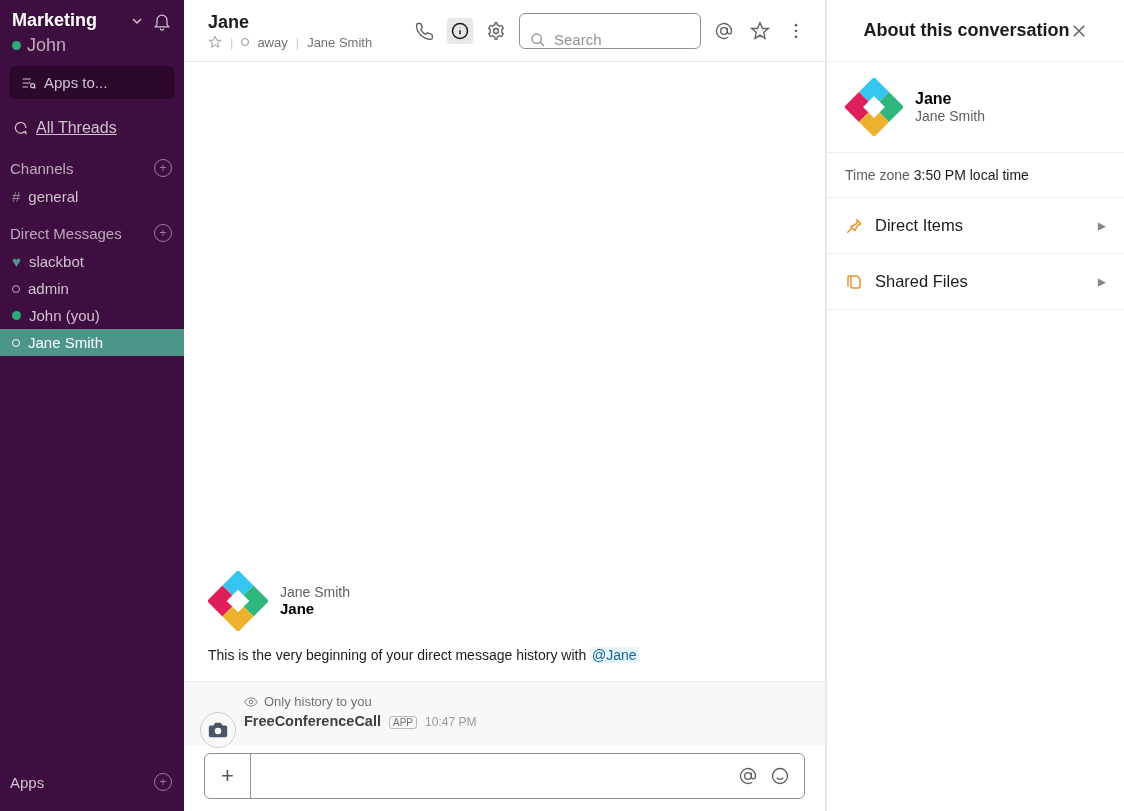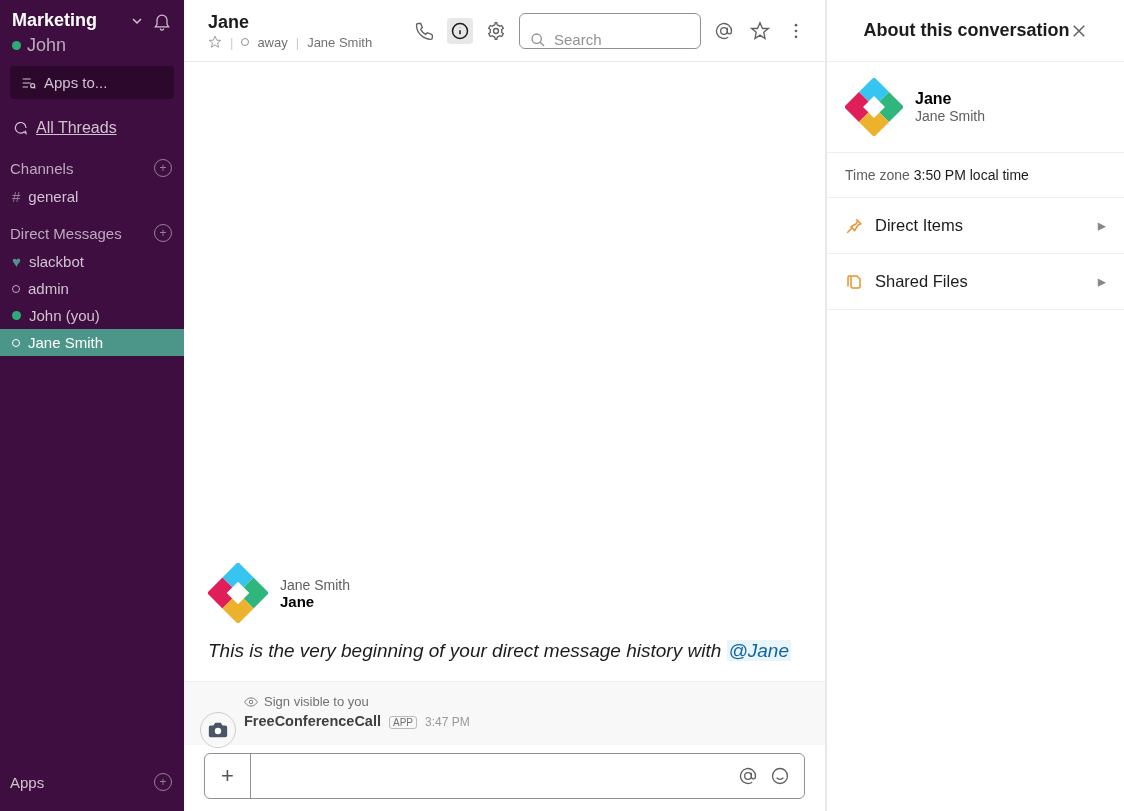--- a/index.html
+++ b/index.html
@@ -28,21 +28,21 @@
 .tb-sub { display: flex; align-items: center; gap: 8px; color: #717171; font-size: 13px; margin-top:2px;}
 .vdiv { color:#ccc; }
 .tb-right { margin-left:auto; display:flex; align-items:center; gap:10px; color:#616061; }
 .icon-btn { width: 26px; height: 26px; display:flex; align-items:center; justify-content:center; border-radius:4px; }
 .icon-btn.active { background:#E8E8E8; }
 .search { border:1px solid #919191; border-radius:6px; width:182px; height:36px; display:flex; align-items:flex-end; gap:8px; padding:0 10px; color:#919191; font-size:15px;}
 .content { flex:1; display:flex; flex-direction:column; padding: 0 0 0 0; overflow:hidden;}
 .history { margin-top:auto; padding: 0 24px 16px 24px; }
 .profile-row { display:flex; align-items:center; gap:12px; margin-bottom:14px;}
 .avatar-lg { width:60px; height:60px; border-radius:4px; }
-.beginning { font-size:19px; color:#1D1C1D; line-height:1.45;font-style:italic; }
+.beginning { font-size:14px; color:#1D1C1D; line-height:1.45; }
 .mention { color:#1264A3; background:#E8F5FA; padding:0 2px;}
 .app-msg { background:#F8F8F8; border-top:1px solid #eee; padding:12px 20px 16px 60px; font-size:14.5px; position:relative;}
 .eye-row { color:#717171; font-size:13px; display:flex; align-items:center; gap:6px; margin-bottom:4px;}
 .app-avatar{ position:absolute; left:16px; top:30px; width:36px; height:36px; border-radius:50%; border:1px solid #ccc; display:flex; align-items:center; justify-content:center;}
 .app-name { font-weight:700; color:#404040;}
 .app-badge{ border:1px solid #bbb; border-radius:3px; font-size:10px; padding:0 3px; color:#717171; margin:0 4px;}
 .app-time{ color:#999; font-size:12px;}
 .link { color:#1264A3; }
 .composer { margin: 8px 20px 12px 20px; border:1.5px solid #919191; border-radius:6px; height:46px; display:flex; align-items:center; }
 .composer-plus { width:46px; height:100%; border-right:1.5px solid #919191; display:flex; align-items:center; justify-content:center; font-size:22px; color:#555;}
@@ -211,32 +211,32 @@
         <span class="mention">@Jane</span>
       </div>
     </div>
 
     <div class="app-msg">
       <div class="eye-row">
         <svg width="14" height="14" viewBox="0 0 24 24" fill="none" stroke="#717171" stroke-width="1.6">
             <path d="M1 12s4-7 11-7 11 7 11 7-4 7-11 7S1 12 1 12z"></path>
             <circle cx="12" cy="12" r="3"></circle>
           </svg>
-        <span>Sign visible to you</span>
+        <span>Only history to you</span>
       </div>
       <div class="app-avatar">
         <svg width="22" height="22" viewBox="0 0 24 24" fill="#4A5568">
             <path d="M4 7h3l2-3h6l2 3h3a2 2 0 012 2v9a2 2 0 01-2 2H4a2 2 0 01-2-2V9a2 2 0 012-2z"></path>
             <circle cx="12" cy="13" r="3.5" fill="#fff"></circle>
           </svg>
       </div>
       <div>
         <span class="app-name">FreeConferenceCall</span>
         <span class="app-badge">APP</span>
-        <span class="app-time">3:47 PM</span>
+        <span class="app-time">10:47 PM</span>
       </div>
     </div>
 
     <div class="composer">
       <div class="composer-plus">+</div>
       <div class="composer-right">
         <svg width="20" height="20" viewBox="0 0 24 24" fill="none" stroke="#616061" stroke-width="1.6">
             <circle cx="12" cy="12" r="4"></circle>
             <path d="M16 8v5c0 1.5 1 2.5 2.5 2.5S21 14.5 21 12a9 9 0 10-4 7.5"></path>
           </svg>

